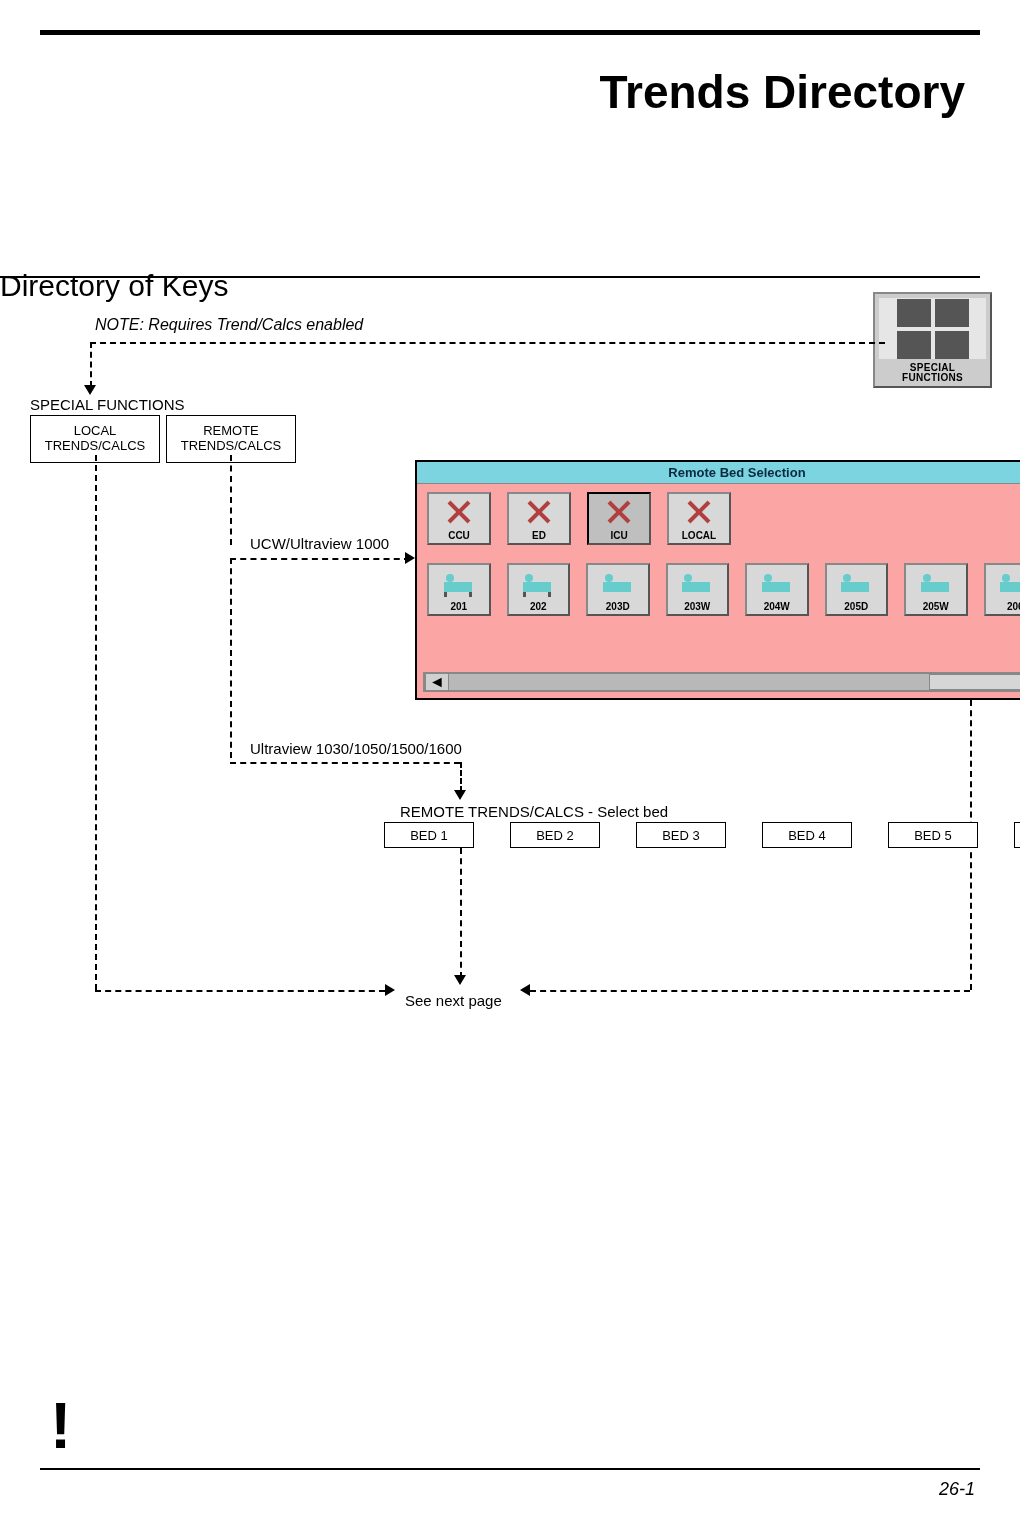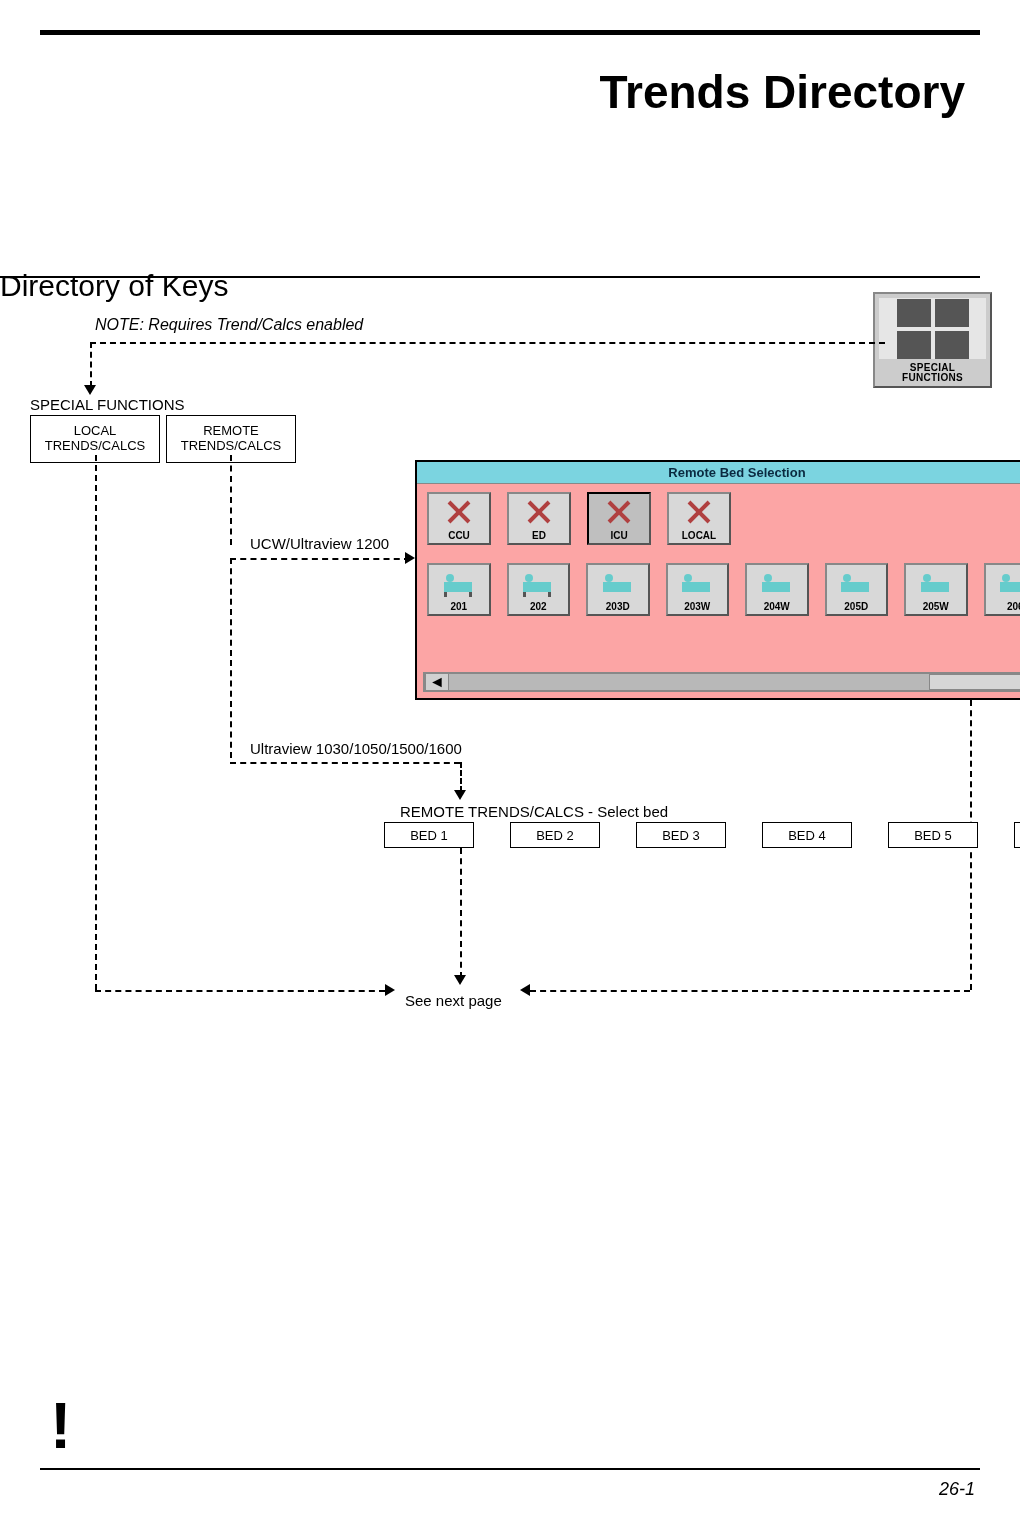--- a/index.html
+++ b/index.html
@@ -267,21 +267,21 @@
     <div class="btn btn-lg">
       <span><span>REMOTE</span><br><span>TRENDS/CALCS</span></span>
     </div>
   </div>
 
   <div class="dash-v" style="left:95px; top:175px; height:535px;"></div>
   <div class="dash-h" style="left:95px; top:710px; width:290px;"></div>
   <div class="arrow-right" style="left:385px; top:704px;"></div>
 
   <div class="dash-v" style="left:230px; top:175px; height:90px;"></div>
-  <div class="label" style="left:250px; top:255px;">UCW/Ultraview 1200</div>
+  <div class="label" style="left:250px; top:255px;">UCW/Ultraview 1000</div>
   <div class="dash-h" style="left:230px; top:278px; width:180px;"></div>
   <div class="arrow-right" style="left:405px; top:272px;"></div>
   <div class="dash-v" style="left:230px; top:278px; height:200px;"></div>
 
   <div class="rbs">
     <div class="rbs-title">Remote Bed Selection</div>
     <div class="rbs-row">
       <div class="rbs-cell"><div class="ic unit-ic">
             <svg viewBox="0 0 30 30">
               <path d="M5 5 L25 25 M25 5 L5 25" stroke="#b04040" stroke-width="4"></path>

